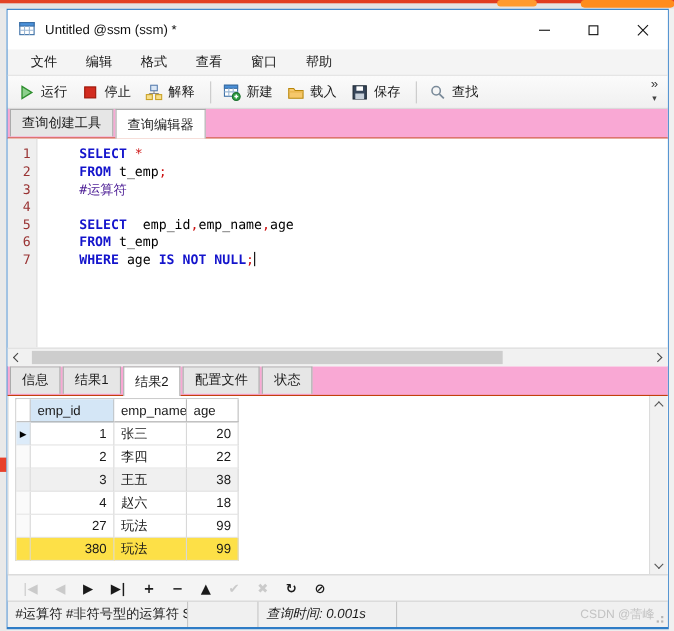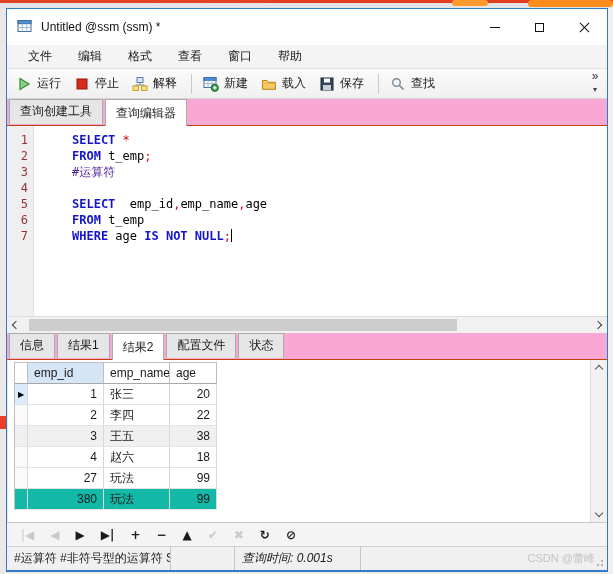--- a/index.html
+++ b/index.html
@@ -75,21 +75,21 @@
 .trow { display: flex; height: 21px; line-height: 20px; background: #fff; }
 .trow > div { border-right: 1px solid #D8D8D8; border-bottom: 1px solid #E3E3E3; overflow: hidden; white-space: nowrap; }
 .thead > div { border-right: 1px solid #BDBDBD; border-bottom: 1px solid #A8A8A8; background: #fff; text-align: left; padding-left: 6px; }
 .c-marker { width: 13px; background: #FAFAFA; padding: 0 !important; text-align: center; font-size: 8px; line-height: 21px; color: #000; }
 .c-id { width: 76px; text-align: right; padding-right: 6px; }
 .c-name { width: 66px; text-align: left; padding-left: 6px; }
 .c-age { width: 47px; text-align: right; padding-right: 6px; }
 .thead .c-id { background: #D4E6F6; text-align: left; padding-left: 6px; padding-right: 0; }
 .row-shaded { background: #F0F0F0; }
 .row-shaded > div { background: #F0F0F0; }
-.row-blue > div { background: #14b8a6; }
+.row-blue > div { background: #fde047; }
 .marker-active { background: #DCEBF9 !important; }
 
 .navbar { flex: 0 0 24px; background: #F4F4F4; border-top: 1px solid #C9C9C9; display: flex; align-items: center; gap: 16px; padding-left: 14px; font-family: "DejaVu Sans", sans-serif; font-size: 12px; }
 .nav-btn { color: #1a1a1a; font-weight: bold; }
 .nav-btn.disabled { color: #CACACA; font-weight: normal; }
 
 .statusbar { flex: 0 0 24px; background: #F0F0F0; border-top: 1px solid #D2D2D2; display: flex; align-items: stretch; position: relative; }
 .pane { border-right: 1px solid #C6C6C6; display: flex; align-items: center; padding: 0 7px; overflow: hidden; white-space: nowrap; }
 .pane1 { width: 164px; }
 .pane2 { width: 64px; }

